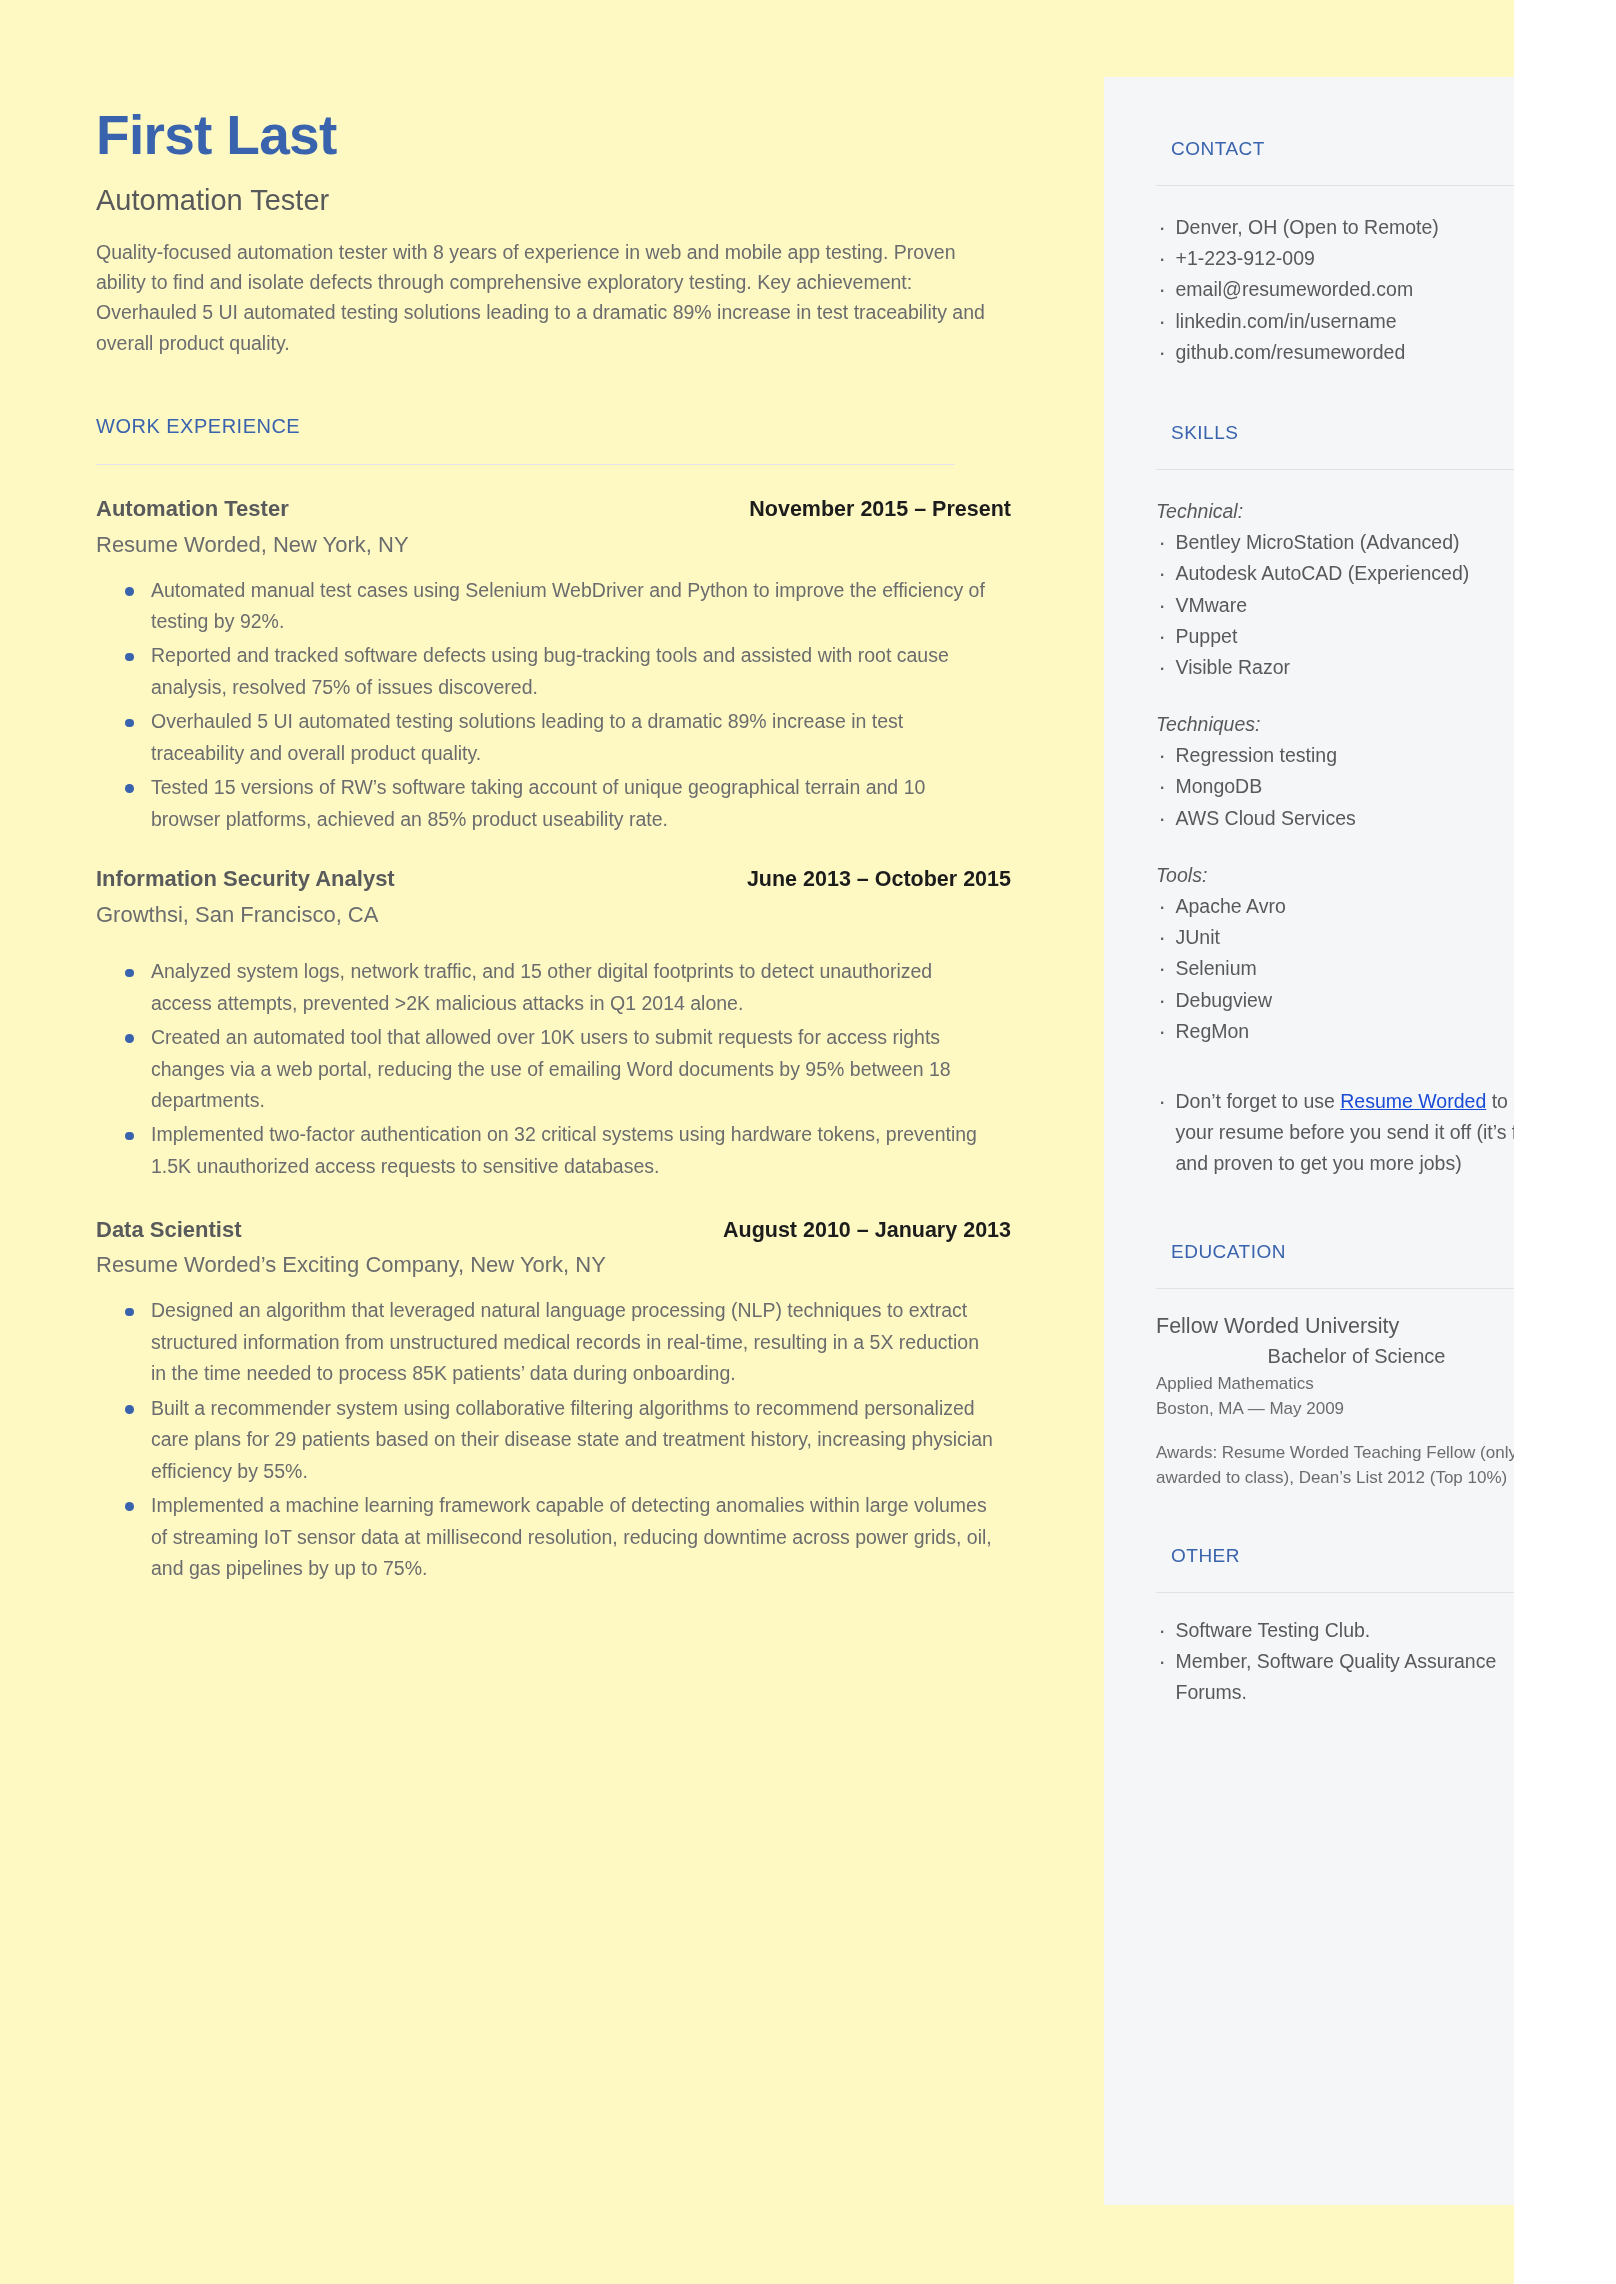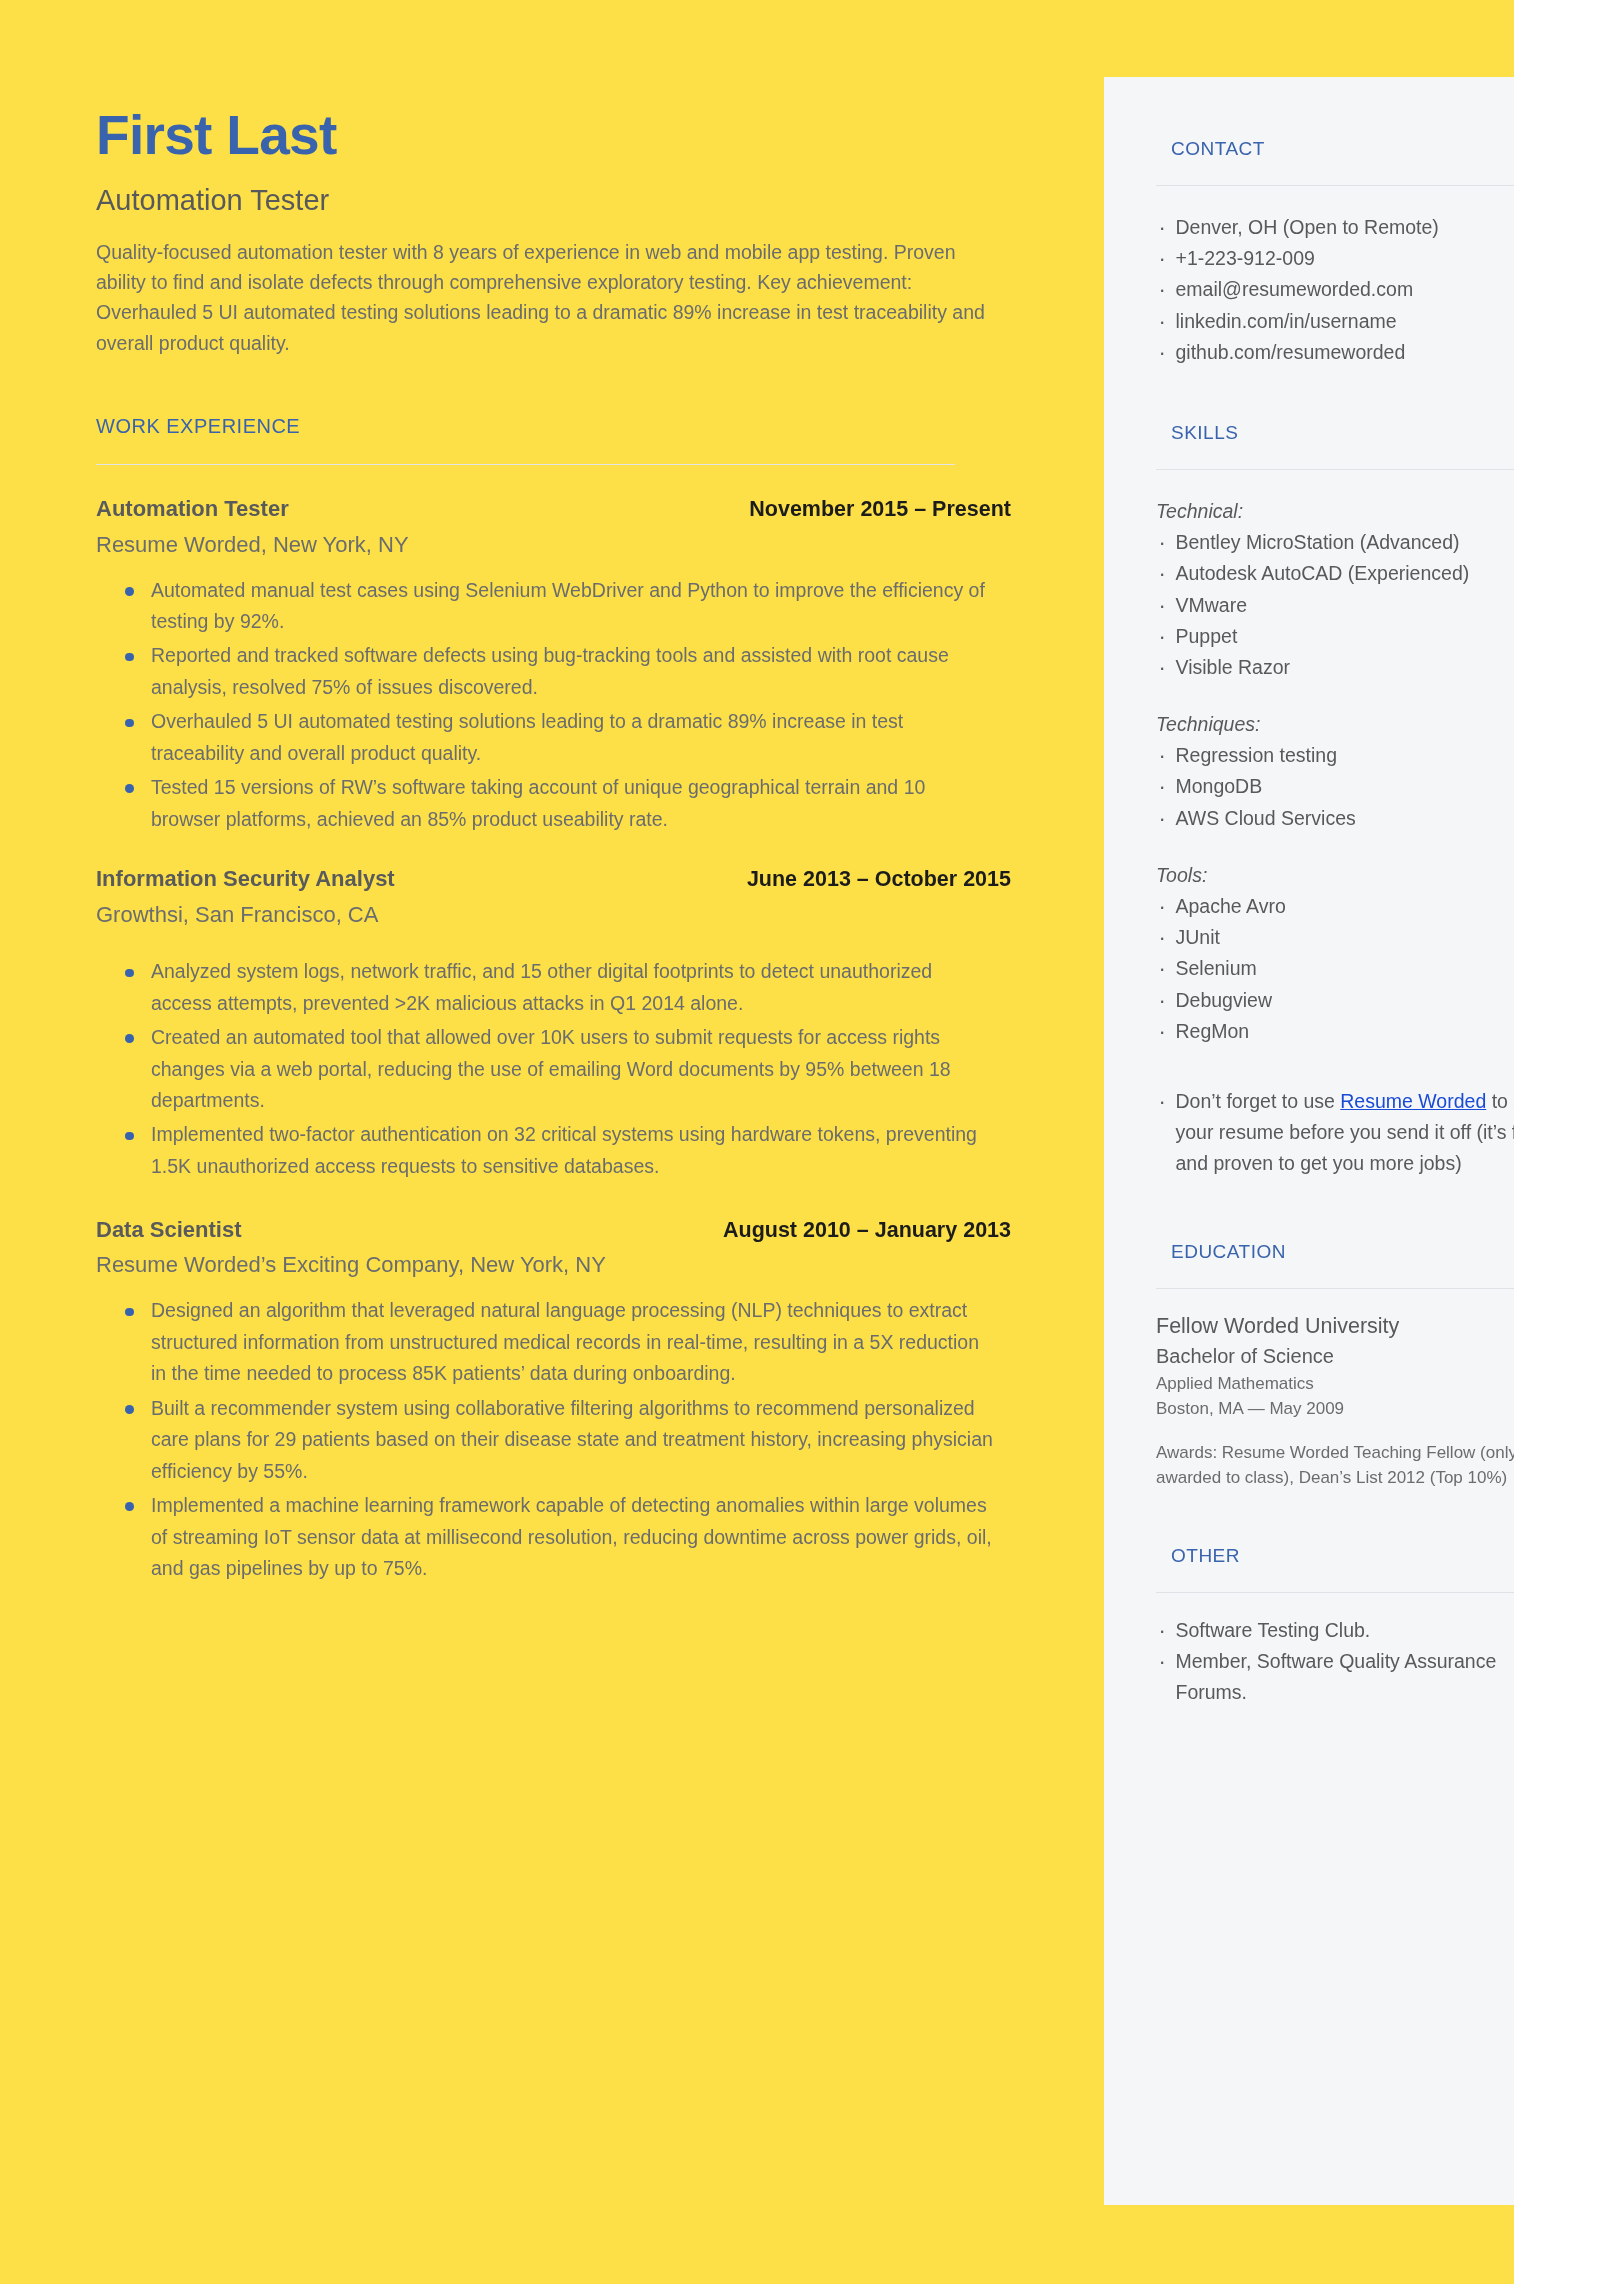--- a/index.html
+++ b/index.html
@@ -10,21 +10,21 @@
   body {
     width: 1617px;
     height: 2284px;
     font-family: "Liberation Sans", sans-serif;
     -webkit-font-smoothing: antialiased;
   }
   .page {
     position: relative;
     width: 1514px;
     height: 2284px;
-    background: #fde047;
+    background: #fef9c3;
     overflow: hidden;
   }
 
   
   .sidebar {
     position: absolute;
     left: 1104px;
     top: 77px;
     width: 512px;
     height: 2128px;
@@ -99,20 +99,21 @@
     font-size: 21.5px;
     color: #58595b;
     font-weight: 400;
     line-height: 1.45;
   }
   .edu-degree {
     font-size: 20px;
     color: #58595b;
     font-weight: 300;
     line-height: 1.45;
+    text-align: center;
   }
   .edu-minor, .edu-loc {
     font-size: 17px;
     color: #6b6c6e;
     font-weight: 300;
     line-height: 1.5;
   }
   .edu-awards {
     font-size: 17px;
     color: #6b6c6e;

